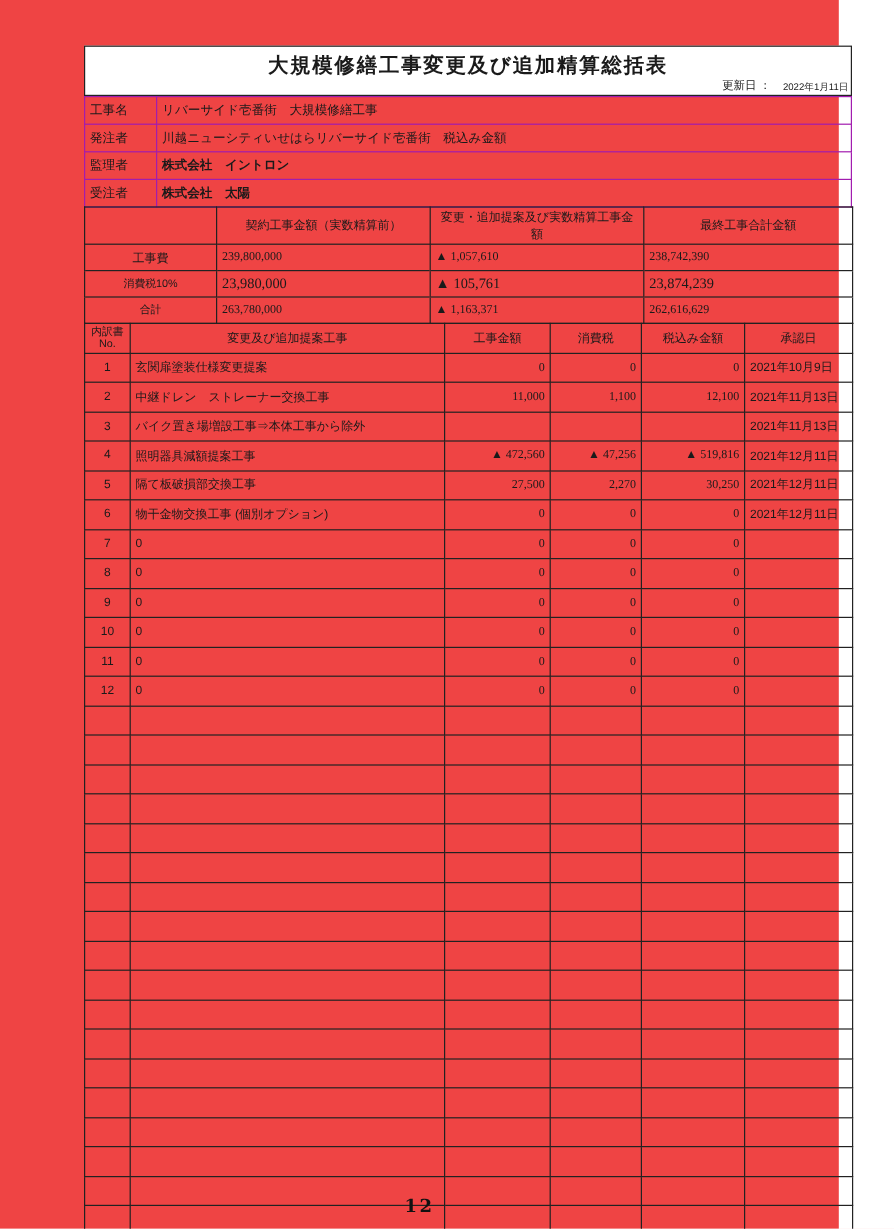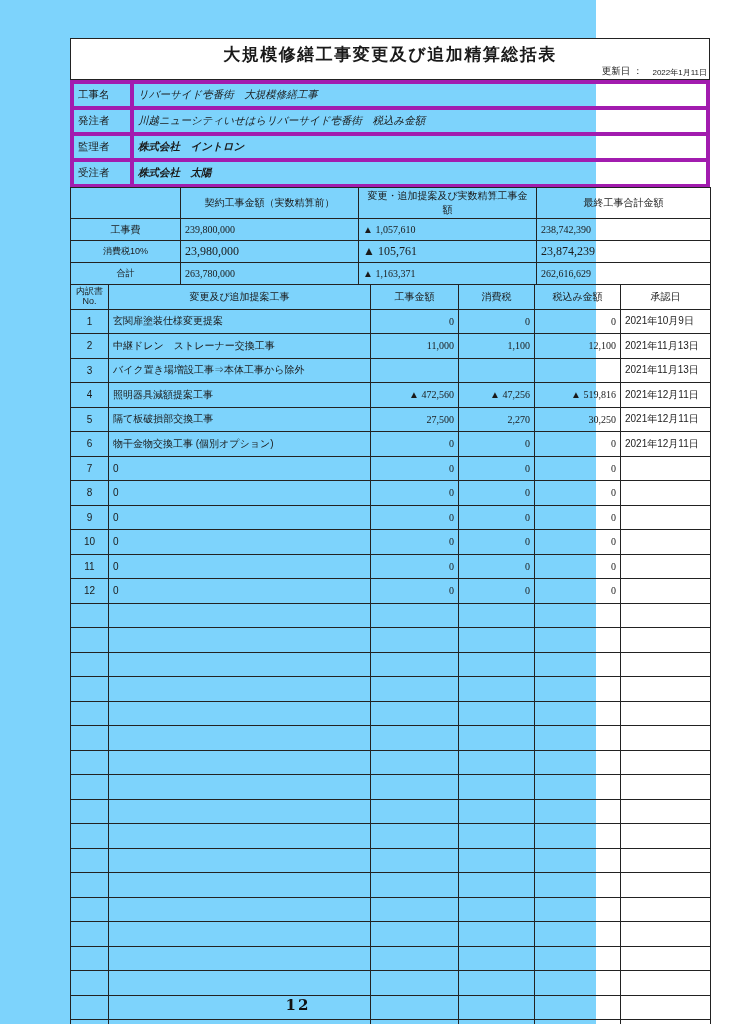--- a/index.html
+++ b/index.html
@@ -11,23 +11,23 @@
     width: 745px;
     height: 1024px;
     font-family: "Liberation Sans", sans-serif;
     color: #1a1a1a;
     position: relative;
     overflow: hidden;
   }
   .page {
     position: absolute;
     left: 0; top: 0;
-    width: 596px;
+    width: 699px;
     height: 1024px;
-    background: #7dd3fc;
+    background: #ef4444;
   }
   .sheet {
     position: absolute;
     left: 70px;
     top: 38px;
     width: 640px;
   }
 
   
   .title-box {
@@ -58,28 +58,28 @@
   .update-label { font-size: 9.5px; }
   .update-date { font-size: 8px; }
 
   
   .info-table {
     border-collapse: collapse;
     width: 640px;
     table-layout: fixed;
   }
   .info-table td {
-    border: 4px solid #a21caf;
+    border: 1px solid #a21caf;
     height: 20px;
     font-size: 10.5px;
     padding: 1px 4px;
     vertical-align: middle;
   }
   .info-label { width: 60px; }
-  .info-value { font-weight: normal; font-style: italic; }
+  .info-value { font-weight: normal; }
   .info-value.bold { font-weight: bold; }
 
   
   .sum-table {
     border-collapse: collapse;
     width: 640px;
     table-layout: fixed;
     margin-top: -1px;
     padding-left: 22px;
   }

